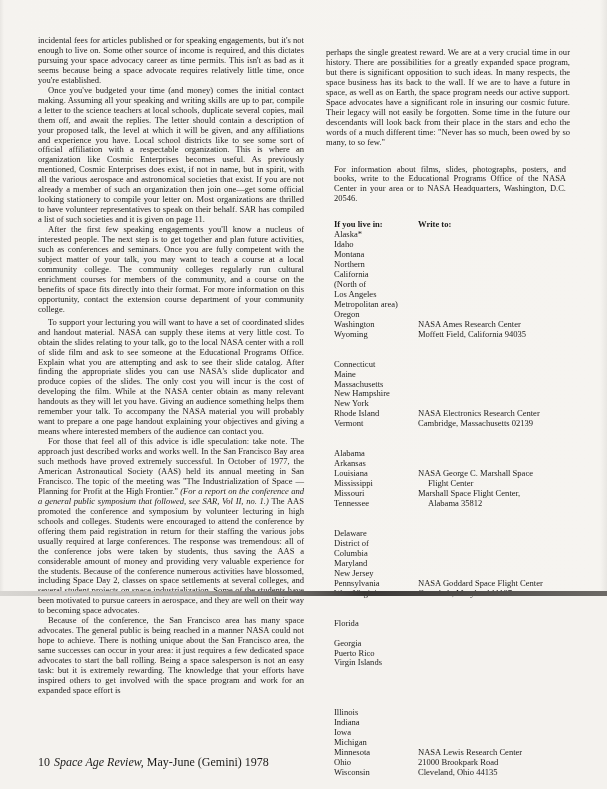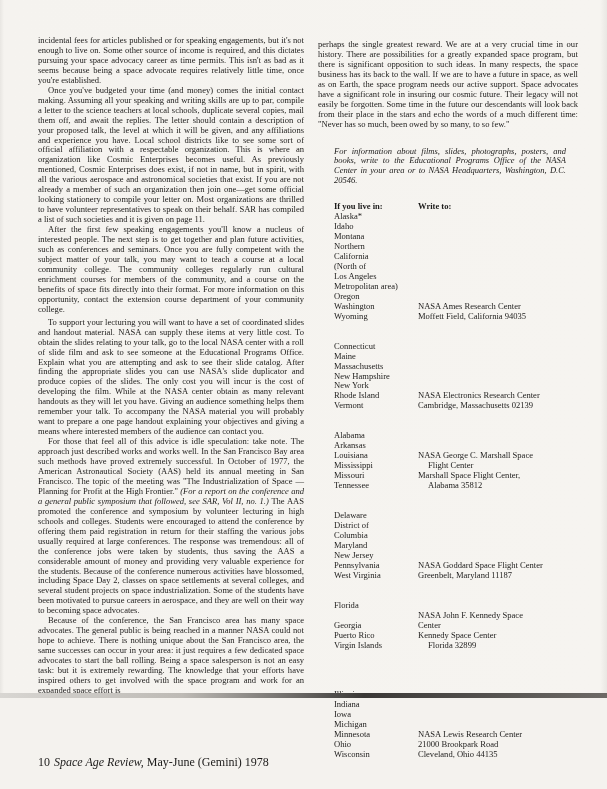--- a/index.html
+++ b/index.html
@@ -4,43 +4,43 @@
   <style>
     html, body { margin: 0; padding: 0; }
     body {
       width: 607px; height: 789px; overflow: hidden;
       background: #f4f2ee;
       position: relative;
       font-family: "Liberation Serif", "DejaVu Serif", serif;
       color: #1c1b1a;
     }
     .page {
-      position: absolute; left: 0; top: 0; width: 607px; height: 698px;
+      position: absolute; left: 0; top: 0; width: 607px; height: 596px;
       background: linear-gradient(90deg, #e8e6e2 0px, #f5f3ef 4px, #f6f4f0 600px, #e9e7e3 607px);
     }
     .bottom-edge {
       position: absolute; left: 0; right: 0; bottom: 0; height: 5px;
       background: linear-gradient(90deg, #d8d6d2 0%, #bdbab5 30%, #3a3836 60%, #6d6a66 100%);
     }
     .col-left {
       position: absolute; left: 38px; top: 36px; width: 266px;
       font-size: 8.55px; line-height: 9.95px; text-align: justify;
     }
     .col-left p { margin: 0; text-indent: 10px; }
     .col-left p.first { text-indent: 0; }
     .col-left p.gap { margin-top: 3px; }
     .col-left em { font-style: italic; }
     .col-right {
       position: absolute; left: 314px; top: 36px; width: 268px;
       font-size: 8.55px; line-height: 9.95px;
     }
-    .col-right .closing { text-align: justify; margin: 4px; }
+    .col-right .closing { text-align: justify; margin: 12px; }
     .info-note {
       margin: 17px 0 0 20px; width: 232px;
-      font-style: italic; text-align: justify; font-size: 8.5px; line-height: 9.9px;
+      text-align: justify; font-size: 8.5px; line-height: 9.9px;
     }
     .dir-table { margin: 16px 0 0 20px; width: 250px; }
     .dir-head, .dir-row { display: flex; align-items: flex-end; }
     .dir-head .c1, .dir-head .c2 { font-weight: bold; }
     .c1 { width: 84px; flex: none; }
     .c2 { flex: 1; }
     .dir-row { margin-top: 20px; }
     .dir-row.first { margin-top: 0; }
     .line { display: block; white-space: nowrap; }
     .indent { padding-left: 10px; }
@@ -141,26 +141,20 @@
             </div>
           </div>
           <div class="dir-row">
             <div class="c1">
               <span class="line">Florida</span>
               <span class="line">&nbsp;</span>
               <span class="line">Georgia</span>
               <span class="line">Puerto Rico</span>
               <span class="line">Virgin Islands</span>
             </div>
-            <div class="c2">
-              <span class="line">NASA John F. Kennedy Space</span>
-              <span class="line">Center</span>
-              <span class="line">Kennedy Space Center</span>
-              <span class="line indent">Florida 32899</span>
-            </div>
           </div>
           <div class="dir-row">
           </div>
           <div class="dir-row">
             <div class="c1">
               <span class="line">Illinois</span>
               <span class="line">Indiana</span>
               <span class="line">Iowa</span>
               <span class="line">Michigan</span>
               <span class="line">Minnesota</span>

